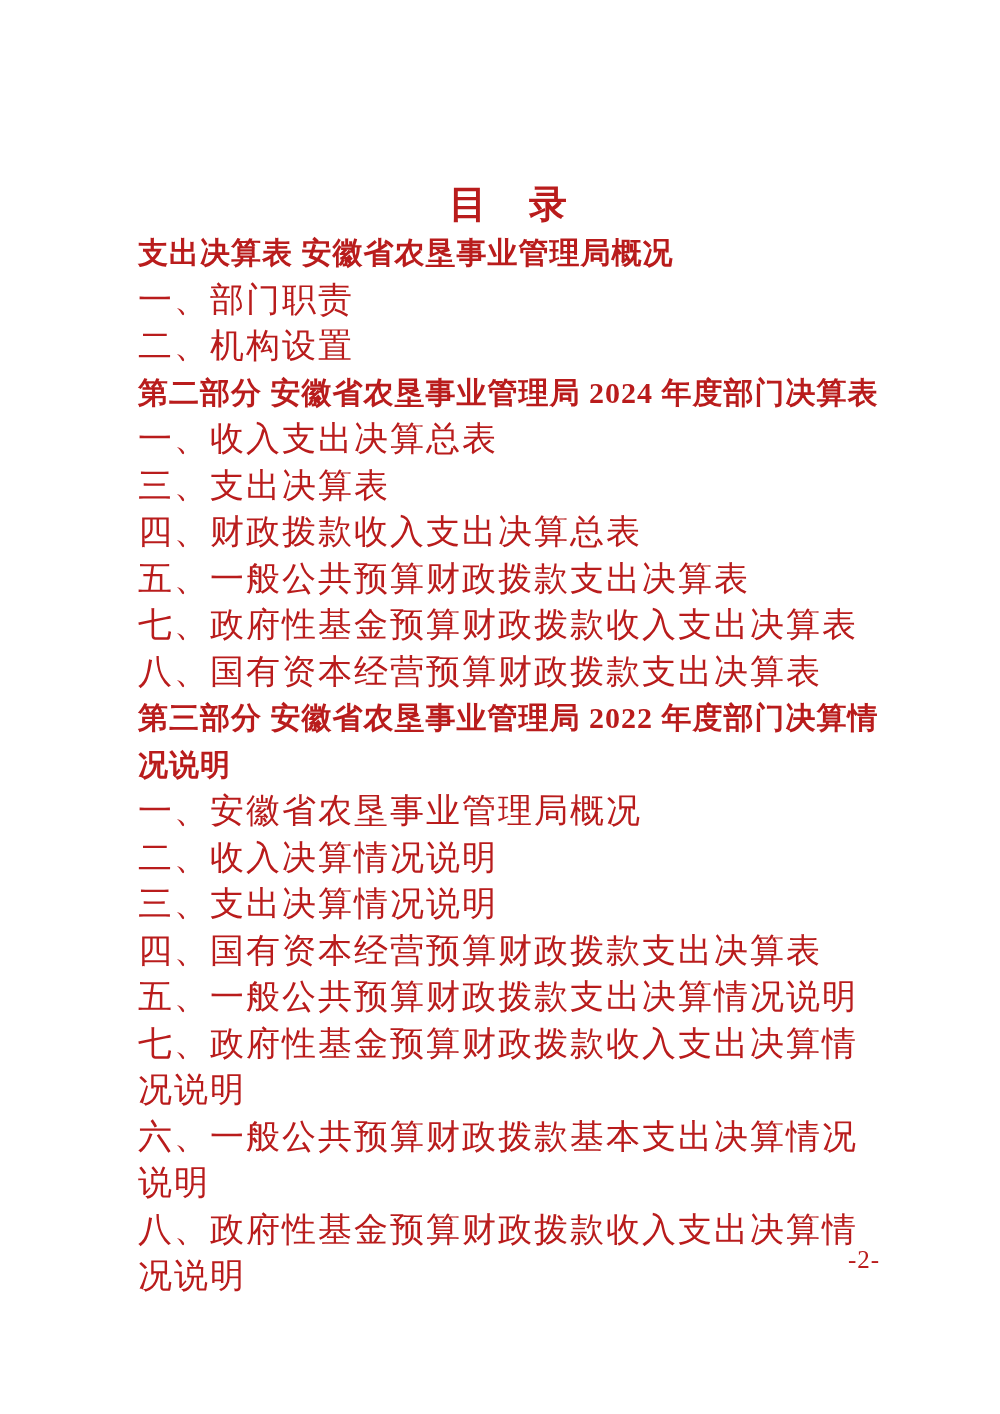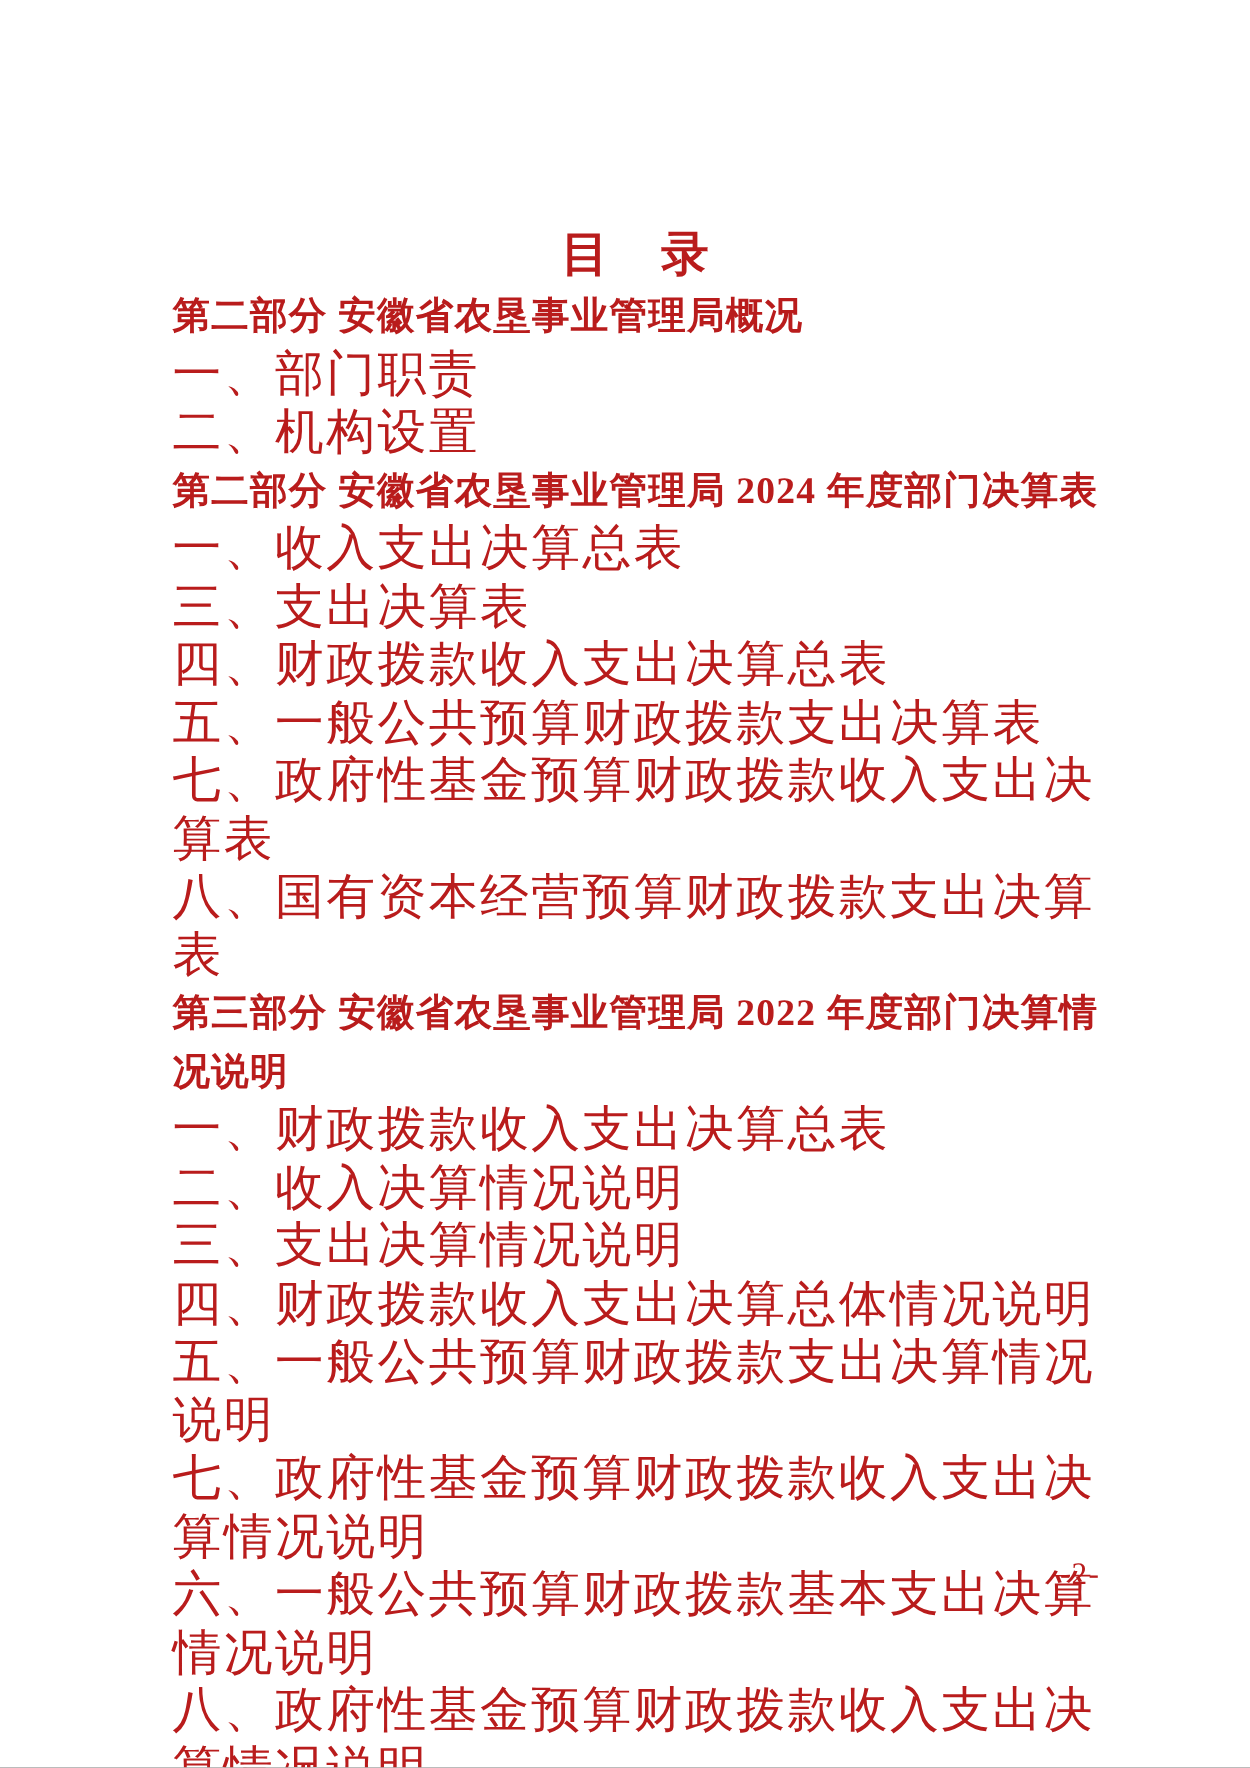--- a/index.html
+++ b/index.html
@@ -26,21 +26,21 @@
   .doc-title {
     margin: 0 0 2px 0;
     font-size: 38px;
     line-height: 48px;
     font-weight: 700;
     text-align: center;
     letter-spacing: 2px;
     font-family: "Liberation Serif", serif;
   }
   .toc-line {
-    font-size: 39px;
+    font-size: 34px;
     line-height: 46.5px;
     letter-spacing: 2px;
     white-space: normal;
   }
   .toc-heading {
     font-size: 30px;
     font-weight: 700;
     letter-spacing: 1px;
     width: 758px;
   }
@@ -58,35 +58,35 @@
     font-family: "Liberation Serif", serif;
   }
 </style>
 </head>
 <body>
 
 <div class="page">
   <div class="content">
     <h1 class="doc-title">目　录</h1>
     <div class="toc">
-        <div class="toc-line toc-heading">第二部分 安徽省农垦事业管理局概况</div>
+        <div class="toc-line toc-heading">支出决算表 安徽省农垦事业管理局概况</div>
         <div class="toc-line toc-item">一、部门职责</div>
         <div class="toc-line toc-item">二、机构设置</div>
         <div class="toc-line toc-heading">第二部分 安徽省农垦事业管理局 2024 年度部门决算表</div>
         <div class="toc-line toc-item">一、收入支出决算总表</div>
         <div class="toc-line toc-item">三、支出决算表</div>
         <div class="toc-line toc-item">四、财政拨款收入支出决算总表</div>
         <div class="toc-line toc-item">五、一般公共预算财政拨款支出决算表</div>
         <div class="toc-line toc-item">七、政府性基金预算财政拨款收入支出决算表</div>
         <div class="toc-line toc-item">八、国有资本经营预算财政拨款支出决算表</div>
         <div class="toc-line toc-heading">第三部分 安徽省农垦事业管理局 2022 年度部门决算情况说明</div>
-        <div class="toc-line toc-item">一、财政拨款收入支出决算总表</div>
+        <div class="toc-line toc-item">一、安徽省农垦事业管理局概况</div>
         <div class="toc-line toc-item">二、收入决算情况说明</div>
         <div class="toc-line toc-item">三、支出决算情况说明</div>
-        <div class="toc-line toc-item">四、财政拨款收入支出决算总体情况说明</div>
+        <div class="toc-line toc-item">四、国有资本经营预算财政拨款支出决算表</div>
         <div class="toc-line toc-item">五、一般公共预算财政拨款支出决算情况说明</div>
         <div class="toc-line toc-item">七、政府性基金预算财政拨款收入支出决算情况说明</div>
         <div class="toc-line toc-item">六、一般公共预算财政拨款基本支出决算情况说明</div>
         <div class="toc-line toc-item">八、政府性基金预算财政拨款收入支出决算情况说明</div>
       </div>
   </div>
   <div class="page-number">-2-</div>
 </div>
 
 </body></html>

